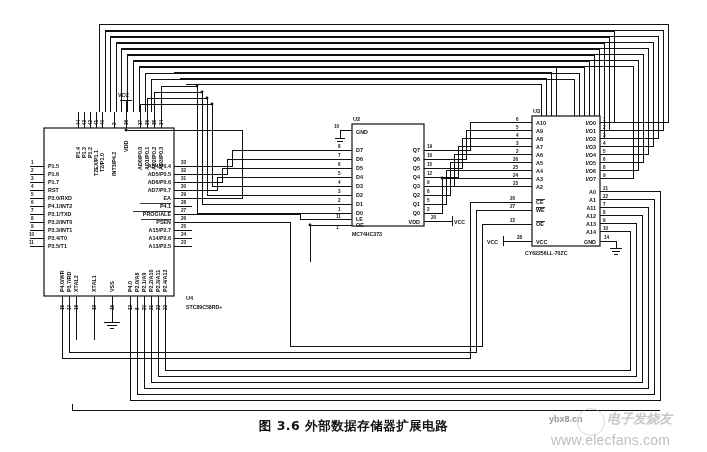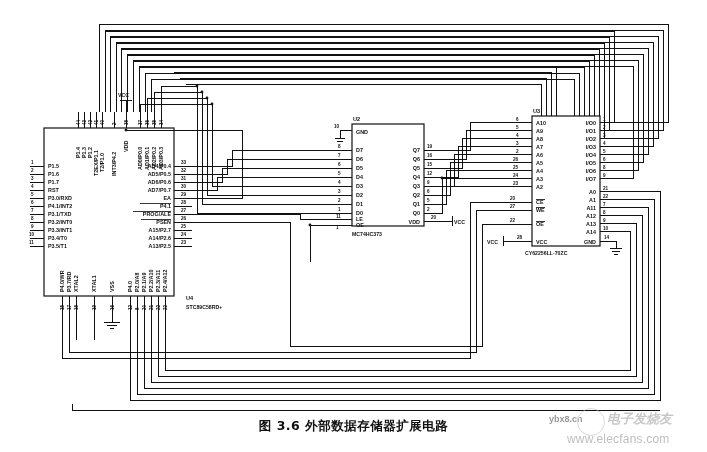--- a/index.html
+++ b/index.html
@@ -92,24 +92,24 @@
   .watermark {
     position: absolute;
     right: 8px;
     top: 408px;
     width: 150px;
     height: 40px;
     opacity: 0.55;
   }
   .wm-url {
     position: absolute;
-    left: 18px;
+    left: 2px;
     top: 24px;
     font-family: "Liberation Sans", sans-serif;
-    font-size: 12px;
+    font-size: 14px;
     color: #8a8a8a;
     letter-spacing: 0.2px;
   }
   .wm-cn {
     position: absolute;
     left: 0px;
     top: 6px;
     font-family: "Liberation Sans", sans-serif;
     font-size: 9px;
     font-weight: bold;

